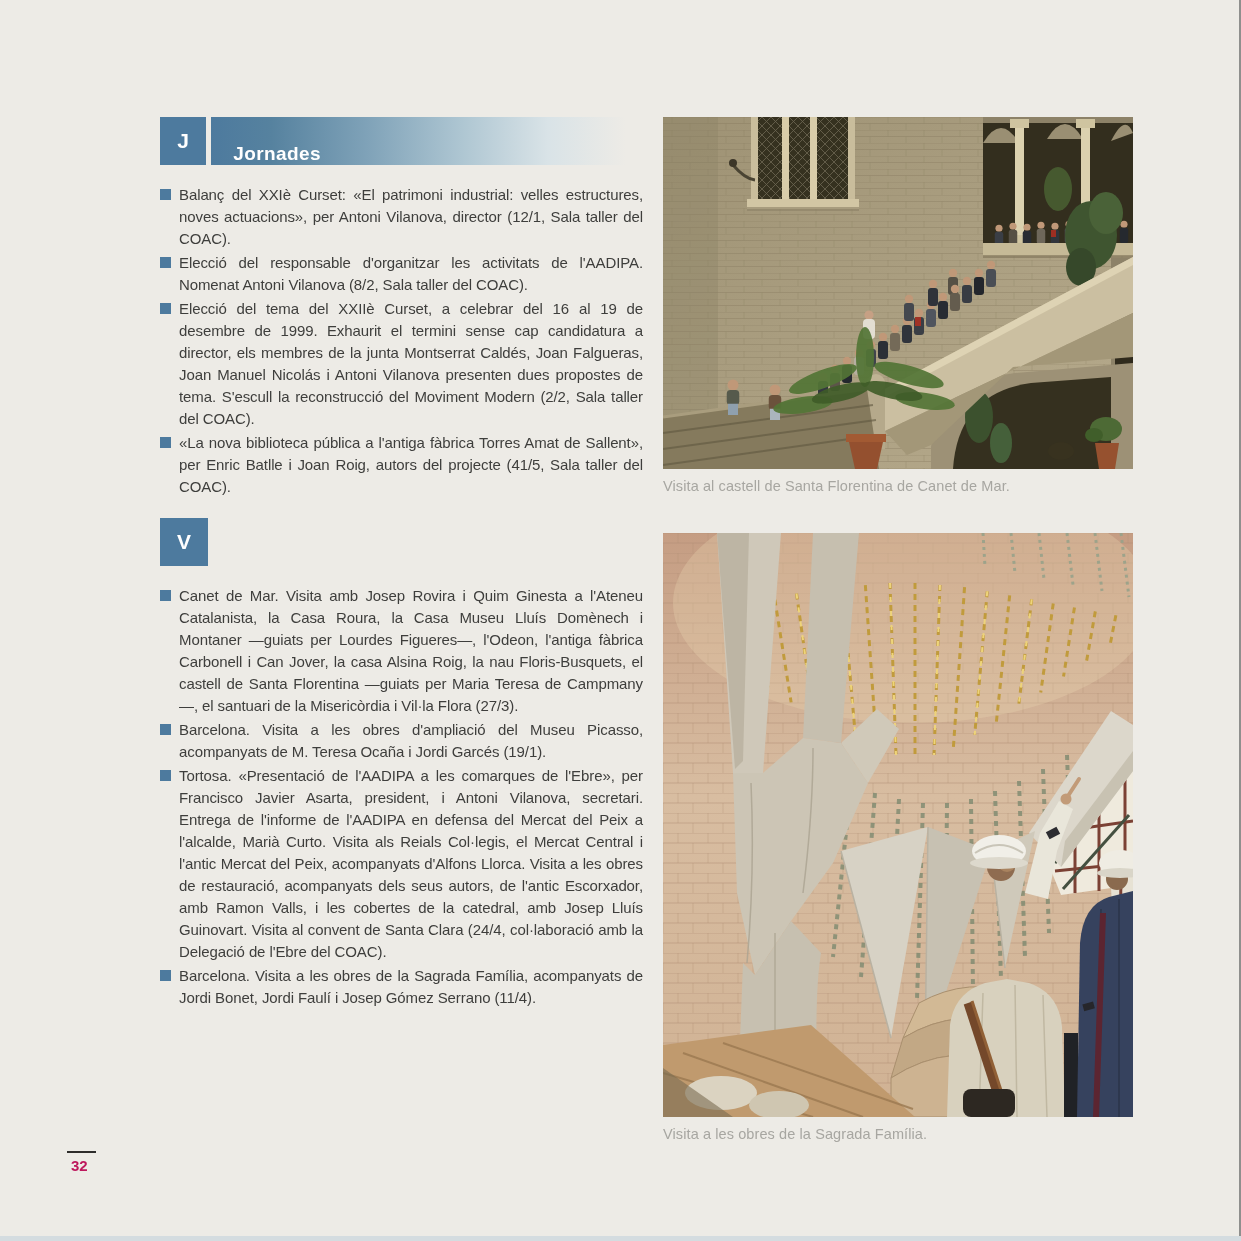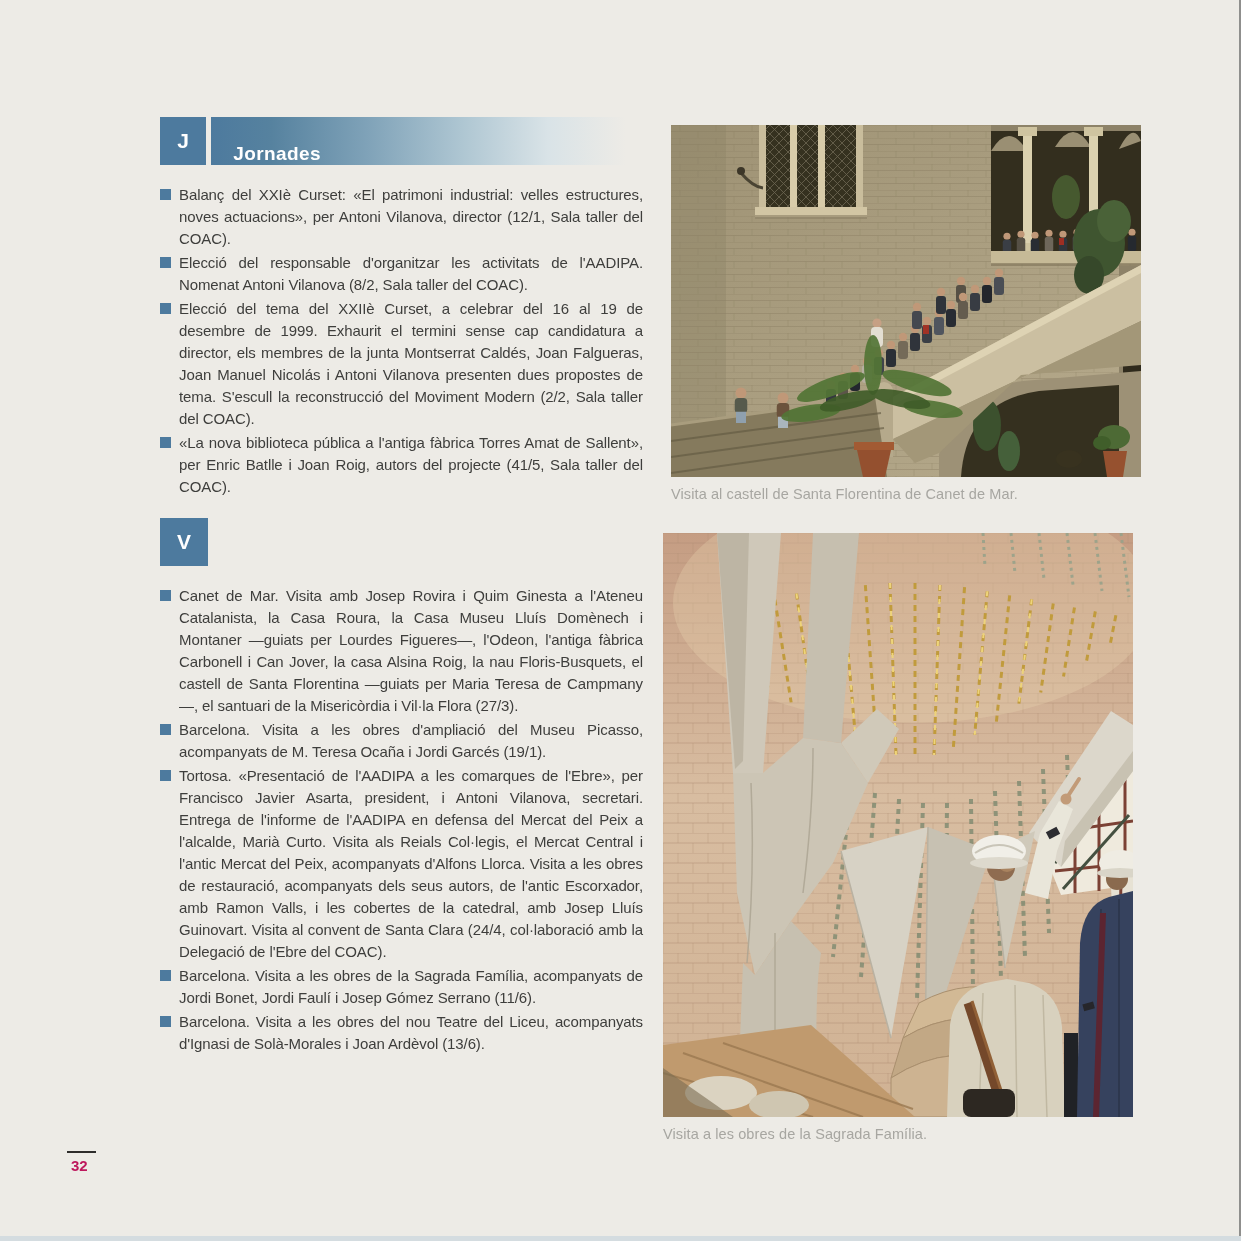--- a/index.html
+++ b/index.html
@@ -71,30 +71,26 @@
       <li>
           <span class="sq"></span>
           <span class="it">Barcelona. Visita a les obres d'ampliació del Museu Picasso, acompanyats de M. Teresa Ocaña i Jordi Garcés (19/1).</span>
         </li>
       <li>
           <span class="sq"></span>
           <span class="it">Tortosa. «Presentació de l'AADIPA a les comarques de l'Ebre», per Francisco Javier Asarta, president, i Antoni Vilanova, secretari. Entrega de l'informe de l'AADIPA en defensa del Mercat del Peix a l'alcalde, Marià Curto. Visita als Reials Col·legis, el Mercat Central i l'antic Mercat del Peix, acompanyats d'Alfons Llorca. Visita a les obres de restauració, acompanyats dels seus autors, de l'antic Escorxador, amb Ramon Valls, i les cobertes de la catedral, amb Josep Lluís Guinovart. Visita al convent de Santa Clara (24/4, col·laboració amb la Delegació de l'Ebre del COAC).</span>
         </li>
       <li>
           <span class="sq"></span>
-          <span class="it">Barcelona. Visita a les obres de la Sagrada Família, acompanyats de Jordi Bonet, Jordi Faulí i Josep Gómez Serrano (11/6).</span>
-        </li>
-      <li>
-          <span class="sq"></span>
-          <span class="it">Barcelona. Visita a les obres del nou Teatre del Liceu, acompanyats d'Ignasi de Solà-Morales i Joan Ardèvol (13/6).</span>
+          <span class="it">Barcelona. Visita a les obres de la Sagrada Família, acompanyats de Jordi Bonet, Jordi Faulí i Josep Gómez Serrano (11/4).</span>
         </li>
     </ul>
   </div>
 
-  <figure class="fig fig1" style="margin:8px">
+  <figure class="fig fig1" style="margin:0">
     <svg width="470" height="352" viewBox="0 0 470 352" role="img">
       <defs>
         <linearGradient id="wallG" x1="0" y1="0" x2="1" y2="1">
           <stop offset="0" stop-color="#9e9274"></stop>
             <stop offset="1" stop-color="#b7ab8d"></stop>
         </linearGradient>
         <pattern id="stoneP" width="36" height="13" patternUnits="userSpaceOnUse">
           <path d="M0 0H36M0 6.5H36" stroke="#7d7257" stroke-width="1" opacity="0.3" fill="none"></path>
           <path d="M9 0V6.5M27 6.5V13" stroke="#7d7257" stroke-width="1" opacity="0.25" fill="none"></path>
         </pattern>

